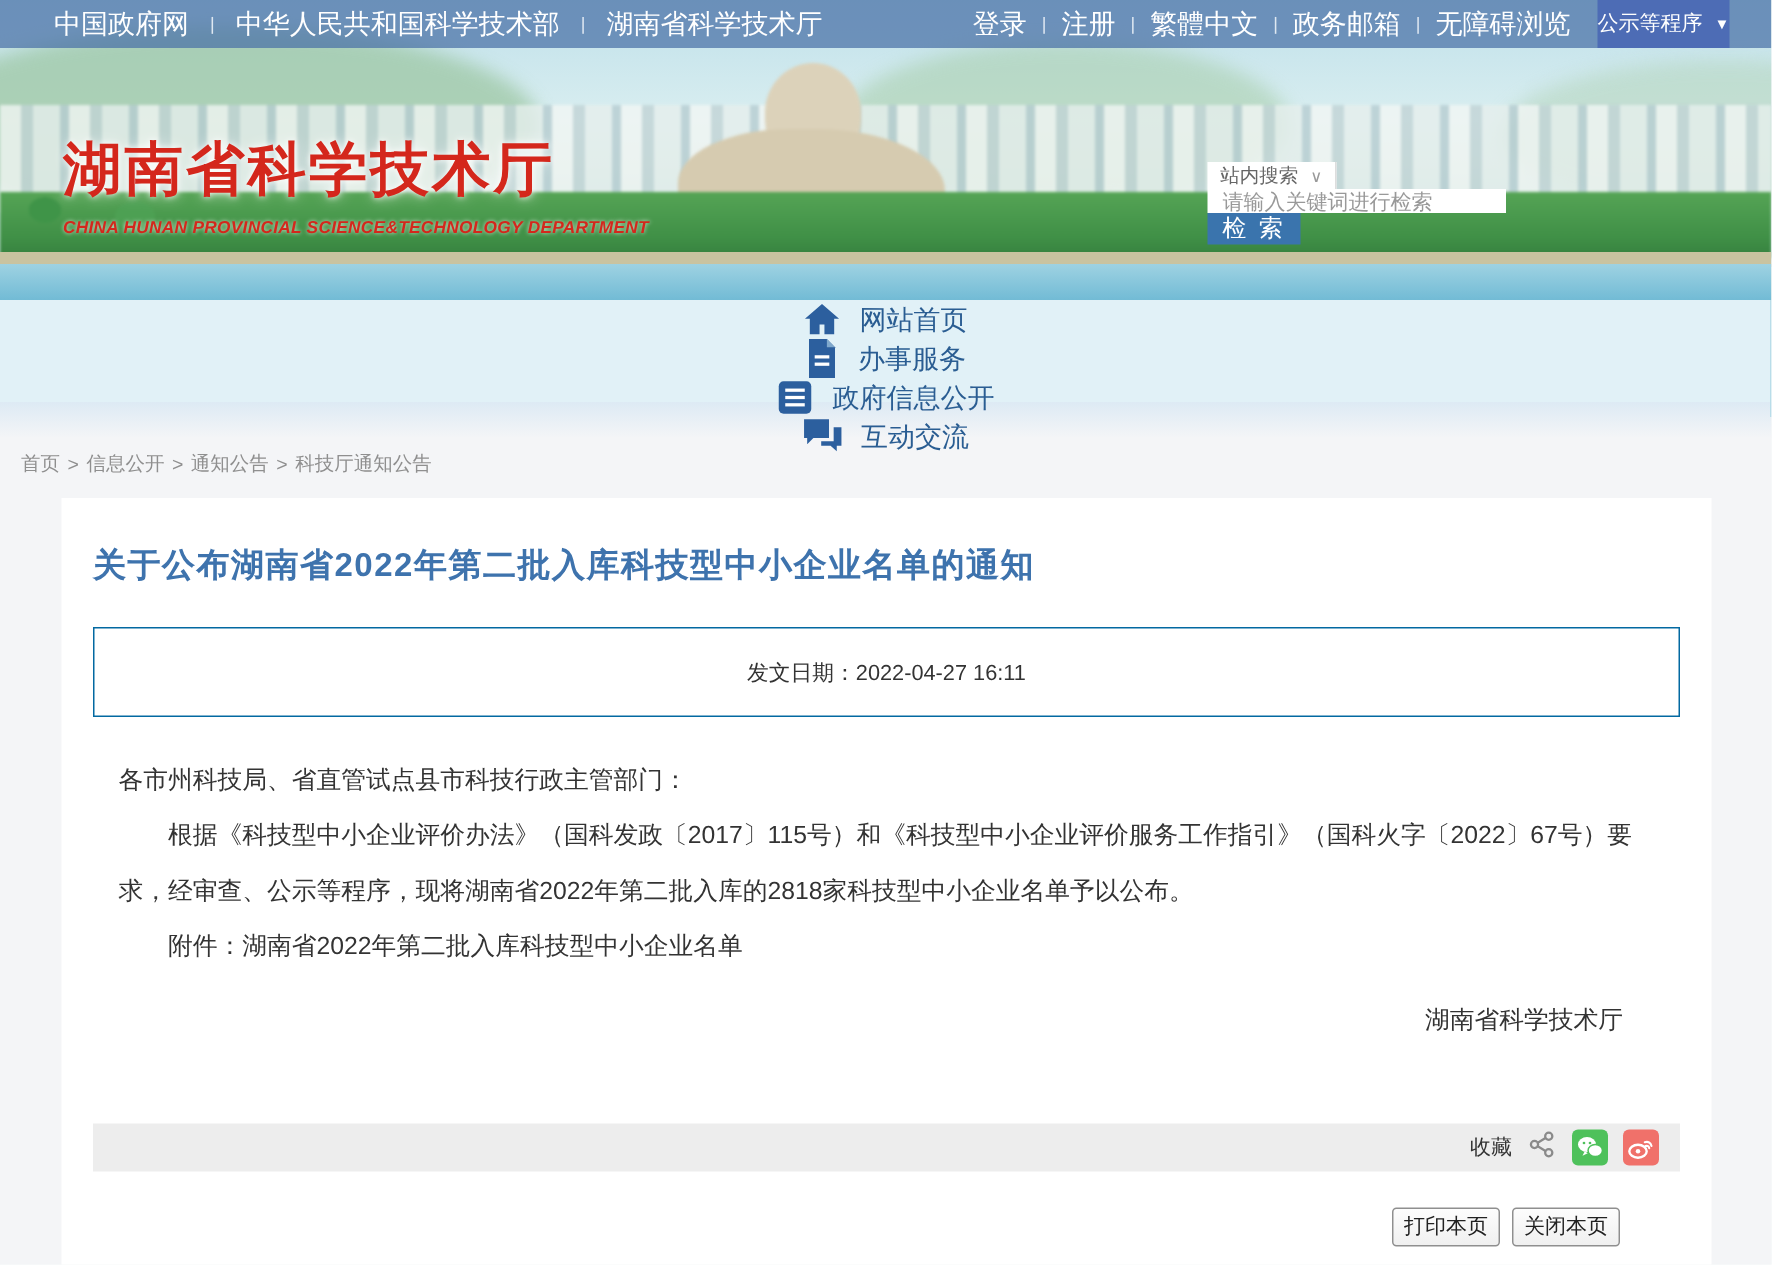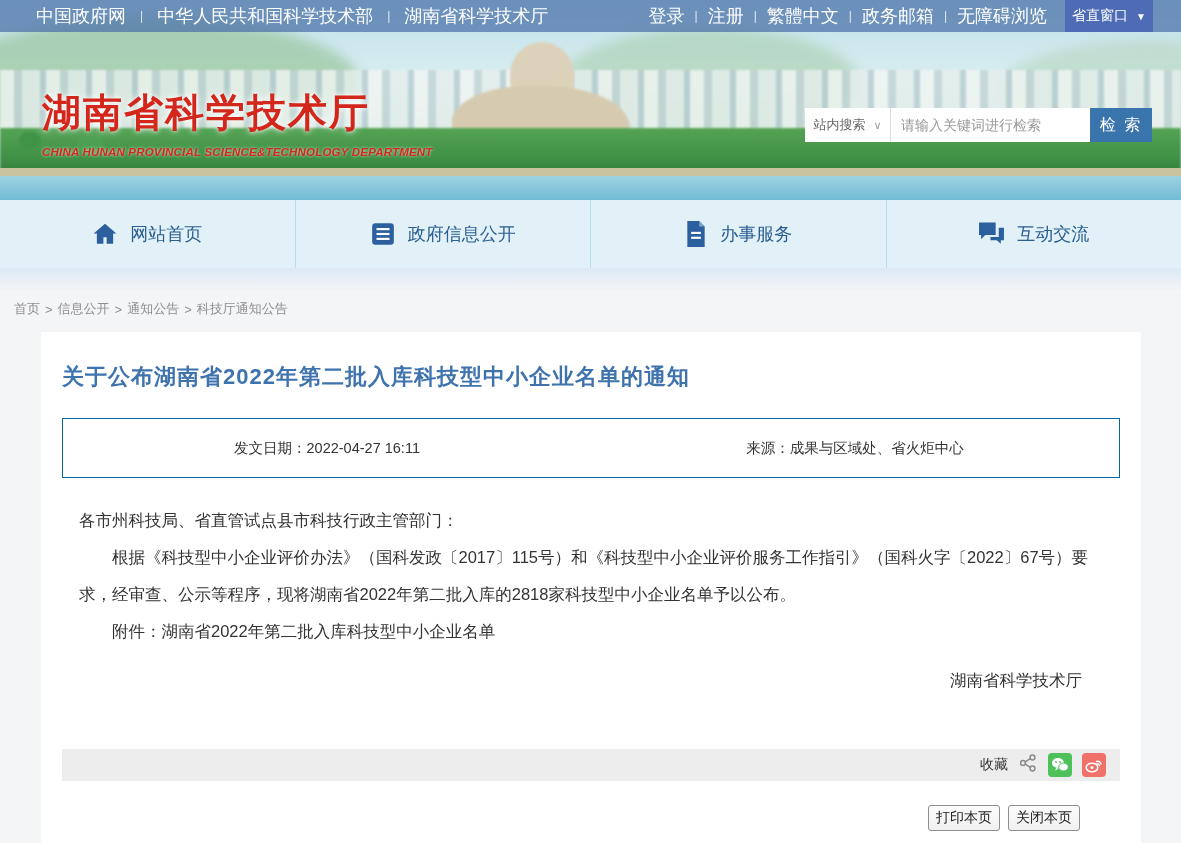--- a/index.html
+++ b/index.html
@@ -38,32 +38,32 @@
   .portal { width:88px; height:32px; margin-left:18px; margin-right:28px; background:#4d6cb5; color:#fff;
     font-size:14px; display:flex; align-items:center; justify-content:center; gap:8px; cursor:pointer; }
   .portal .arr { font-size:10px; }
 
   
   .logo { position:absolute; left:42px; top:86px; z-index:4; }
   .logo .cn { font-size:39px; font-weight:bold; color:#d4271c; letter-spacing:2px;
     text-shadow:0 0 4px rgba(255,255,255,.9), 0 0 10px rgba(255,255,255,.7); }
   .logo .en { margin-top:6px; font-size:11.5px; font-weight:bold; color:#d4271c; letter-spacing:.2px;
     text-shadow:0 0 3px rgba(255,255,255,.8);font-style:italic; }
-  .search { position:absolute; left:805px; top:108px; height:22px; display:flex; z-index:4; }
+  .search { position:absolute; left:805px; top:108px; height:22px; display:flex; z-index:4;flex-direction:column; }
   .scope { width:86px; height:34px; background:#fff; border-right:1px solid #ddd; display:flex;
     align-items:center; justify-content:center; gap:8px; font-size:13px; color:#666; cursor:pointer; }
   .scope .arr { color:#999; font-size:11px; }
   .search input { width:199px; height:34px; border:none; outline:none; background:#fff; padding:0 10px;
     font-size:14px; color:#333; font-family:inherit; }
   .search input::placeholder { color:#999; }
   .search .btn { width:62px; height:34px; background:#3a74ad; color:#fff; border:none; font-size:16px;
     letter-spacing:2px; cursor:pointer; font-family:inherit; }
 
   
-  .nav { width:1181px; height:68px; background:#e1f1f7; display:flex; }
+  .nav { width:1181px; height:68px; background:#e1f1f7; display:flex;flex-direction:column; }
   .nav-item { flex:1; display:flex; align-items:center; justify-content:center; gap:12px; cursor:pointer;
     border-right:1px solid #b9dde9; }
   .nav-item:last-child { border-right:none; }
   .nav-item .lbl { font-size:18px; color:#2a5d92; }
   .nav-item svg { display:block; }
 
   .subband { width:1181px; height:24px; background:linear-gradient(180deg,#ddeaf4,#f4f5f7); }
 
   
   .crumb { padding:8px 0 14px 14px; font-size:13px; color:#8f8f8f; display:flex; gap:5px; align-items:center; }
@@ -122,21 +122,21 @@
       <span class="tb-sep">|</span>
       <span class="lnk">注册</span>
       <span class="tb-sep">|</span>
       <span class="lnk">繁體中文</span>
       <span class="tb-sep">|</span>
       <span class="lnk">政务邮箱</span>
       <span class="tb-sep">|</span>
       <span class="lnk">无障碍浏览</span>
     </div>
     <div class="portal">
-      <span>省直窗口</span>
+      <span>公示等程序</span>
       <span class="arr">▼</span>
     </div>
   </div>
 
   <div class="logo">
     <div class="cn">湖南省科学技术厅</div>
     <div class="en">CHINA HUNAN PROVINCIAL SCIENCE&amp;TECHNOLOGY DEPARTMENT</div>
   </div>
 
   <div class="search">
@@ -150,42 +150,42 @@
 </div>
 
 <div class="nav">
   <div class="nav-item">
     <span>
       <svg width="26" height="26" viewBox="0 0 24 24">
           <path d="M12 2.5 1.5 11.5h3v9.5h6v-6h3v6h6v-9.5h3z" fill="#2c5f9e"></path>
         </svg>
     </span>
     <span class="lbl">网站首页</span>
+  </div>
+  <div class="nav-item">
+    <span>
+      <svg width="24" height="26" viewBox="0 0 20 24">
+          <path d="M2 0h11l5 5v19H2z" fill="#2c5f9e"></path>
+          <path d="M13 0l5 5h-5z" fill="#7fa8cc"></path>
+          <rect x="5.5" y="10" width="9" height="2" fill="#fff"></rect>
+          <rect x="5.5" y="14.5" width="9" height="2" fill="#fff"></rect>
+        </svg>
+    </span>
+    <span class="lbl">办事服务</span>
   </div>
   <div class="nav-item">
     <span>
       <svg width="26" height="26" viewBox="0 0 24 24">
           <rect x="2" y="2" width="20" height="20" rx="3" fill="#2c5f9e"></rect>
           <rect x="6" y="6.5" width="12" height="2" fill="#fff"></rect>
           <rect x="6" y="11" width="12" height="2" fill="#fff"></rect>
           <rect x="6" y="15.5" width="12" height="2" fill="#fff"></rect>
         </svg>
     </span>
     <span class="lbl">政府信息公开</span>
-  </div>
-  <div class="nav-item">
-    <span>
-      <svg width="24" height="26" viewBox="0 0 20 24">
-          <path d="M2 0h11l5 5v19H2z" fill="#2c5f9e"></path>
-          <path d="M13 0l5 5h-5z" fill="#7fa8cc"></path>
-          <rect x="5.5" y="10" width="9" height="2" fill="#fff"></rect>
-          <rect x="5.5" y="14.5" width="9" height="2" fill="#fff"></rect>
-        </svg>
-    </span>
-    <span class="lbl">办事服务</span>
   </div>
   <div class="nav-item">
     <span>
       <svg width="27" height="26" viewBox="0 0 26 24">
           <path d="M1 1h16v12H7l-4 4v-4H1z" fill="#2c5f9e"></path>
           <path d="M20 6h5v12h-3v3.5L18 18h-6v-3h8z" fill="#2c5f9e"></path>
         </svg>
     </span>
     <span class="lbl">互动交流</span>
   </div>
@@ -202,23 +202,20 @@
   <span class="sep">&gt;</span>
   <span>科技厅通知公告</span>
 </div>
 
 <div class="card">
   <div class="a-title">关于公布湖南省2022年第二批入库科技型中小企业名单的通知</div>
 
   <div class="meta">
     <div class="cell">
       <span>发文日期：</span><span>2022-04-27 16:11</span>
-    </div>
-    <div class="cell">
-      <span>来源：</span><span>成果与区域处、省火炬中心</span>
     </div>
   </div>
 
   <div class="a-body">
     <p>各市州科技局、省直管试点县市科技行政主管部门：</p>
     <p class="indent">根据《科技型中小企业评价办法》（国科发政〔2017〕115号）和《科技型中小企业评价服务工作指引》（国科火字〔2022〕67号）要求，经审查、公示等程序，现将湖南省2022年第二批入库的2818家科技型中小企业名单予以公布。</p>
     <p class="indent">附件：湖南省2022年第二批入库科技型中小企业名单</p>
   </div>
 
   <div class="sign">

